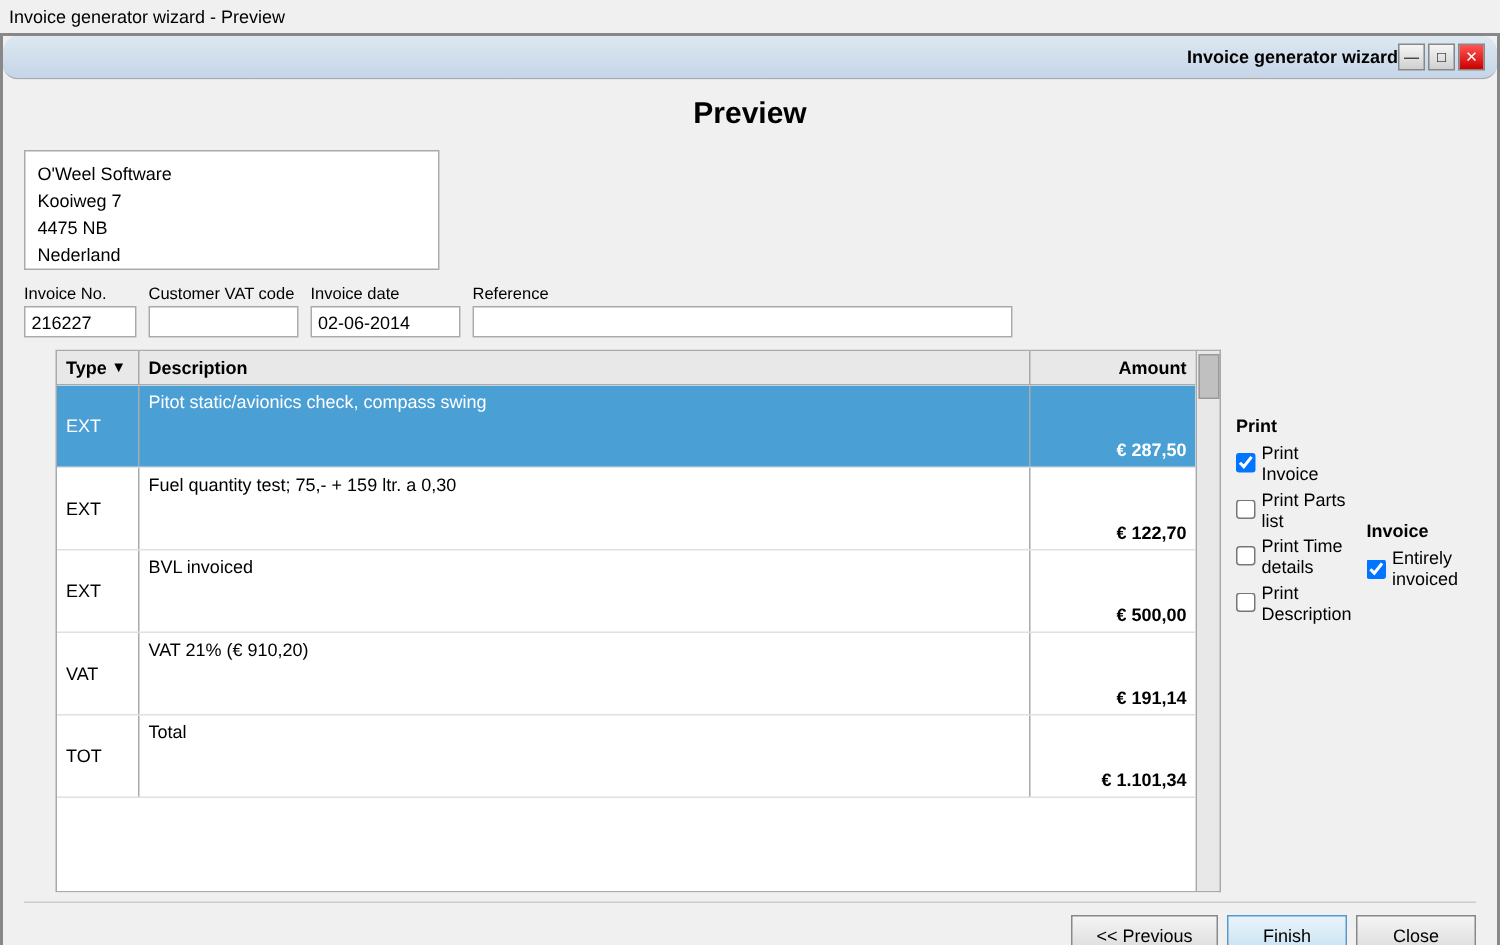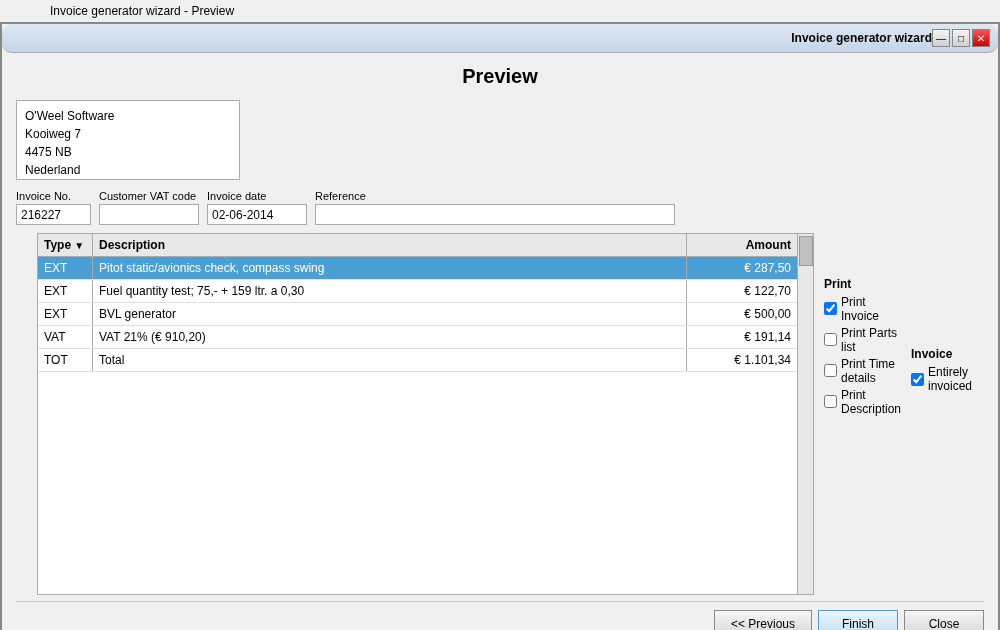--- a/index.html
+++ b/index.html
@@ -7,21 +7,20 @@
       font-family: 'Segoe UI', Tahoma, Geneva, Verdana, sans-serif;
       font-size: 12px;
       background: #f0f0f0;
       color: #000;
     }
     .title-bar-outer {
       background: #f0f0f0;
       padding: 4px 6px;
       font-size: 12px;
       font-weight: normal;
-      margin-left: 44px;
     }
     .dialog-window {
       border: 2px solid #888;
       background: #f0f0f0;
       margin: 0 auto;
       width: 1000px;
       height: 630px;
       display: flex;
       flex-direction: column;
     }
@@ -84,21 +83,21 @@
     .right-panel {
       width: 160px;
       display: flex;
       gap: 10px;
       align-items: center;
     }
     .address-box {
       border: 1px solid #aaa;
       background: white;
       padding: 6px 8px;
-      width: 224px;
+      width: 277px;
       height: 80px;
       font-size: 12px;
       line-height: 1.5;
     }
     .form-fields {
       display: flex;
       gap: 8px;
       align-items: flex-end;
       margin-top: 2px;
     }
@@ -174,21 +173,22 @@
     }
     .table-row .col-type {
       background: transparent;
       font-weight: normal;
     }
     .table-row .col-desc {
       background: transparent;
       font-weight: normal;
     }
     .table-row .col-amount {
-      font-weight: normal;
+      font-weight: bold;
+      margin-top: 32px;
     }
     .scrollbar-area {
       width: 16px;
       background: #e8e8e8;
       border: 1px solid #aaa;
       border-left: none;
       display: flex;
       flex-direction: column;
       align-items: center;
     }
@@ -320,21 +320,21 @@
       <div class="col-desc">Pitot static/avionics check, compass swing</div>
       <div class="col-amount">€ 287,50</div>
     </div>
                 <div class="table-row">
       <div class="col-type">EXT</div>
       <div class="col-desc">Fuel quantity test; 75,- + 159 ltr. a 0,30</div>
       <div class="col-amount">€ 122,70</div>
     </div>
                 <div class="table-row">
       <div class="col-type">EXT</div>
-      <div class="col-desc">BVL generator</div>
+      <div class="col-desc">BVL invoiced</div>
       <div class="col-amount">€ 500,00</div>
     </div>
                 <div class="table-row">
       <div class="col-type">VAT</div>
       <div class="col-desc">VAT 21% (€ 910,20)</div>
       <div class="col-amount">€ 191,14</div>
     </div>
                 <div class="table-row">
       <div class="col-type">TOT</div>
       <div class="col-desc">Total</div>

